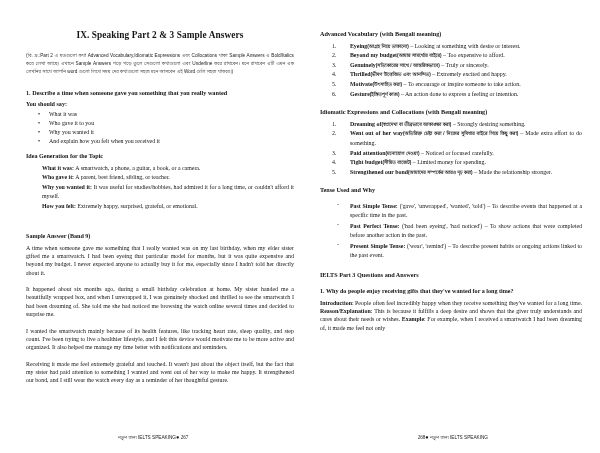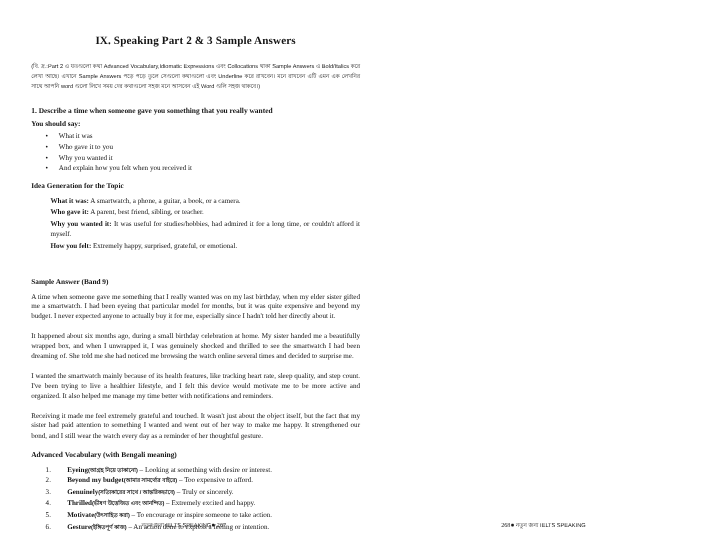--- a/index.html
+++ b/index.html
@@ -15,21 +15,20 @@
     overflow: hidden;
   }
   .page {
     position: relative;
     width: 600px;
     height: 453px;
     background: #ffffff;
   }
   .spread {
     display: flex;
-    flex-direction: column;
     align-items: flex-start;
     padding: 30px 12px 0 12px;
     box-sizing: border-box;
     height: 448px;
   }
   .col {
     box-sizing: border-box;
   }
   .col-left {
     width: 300px;

